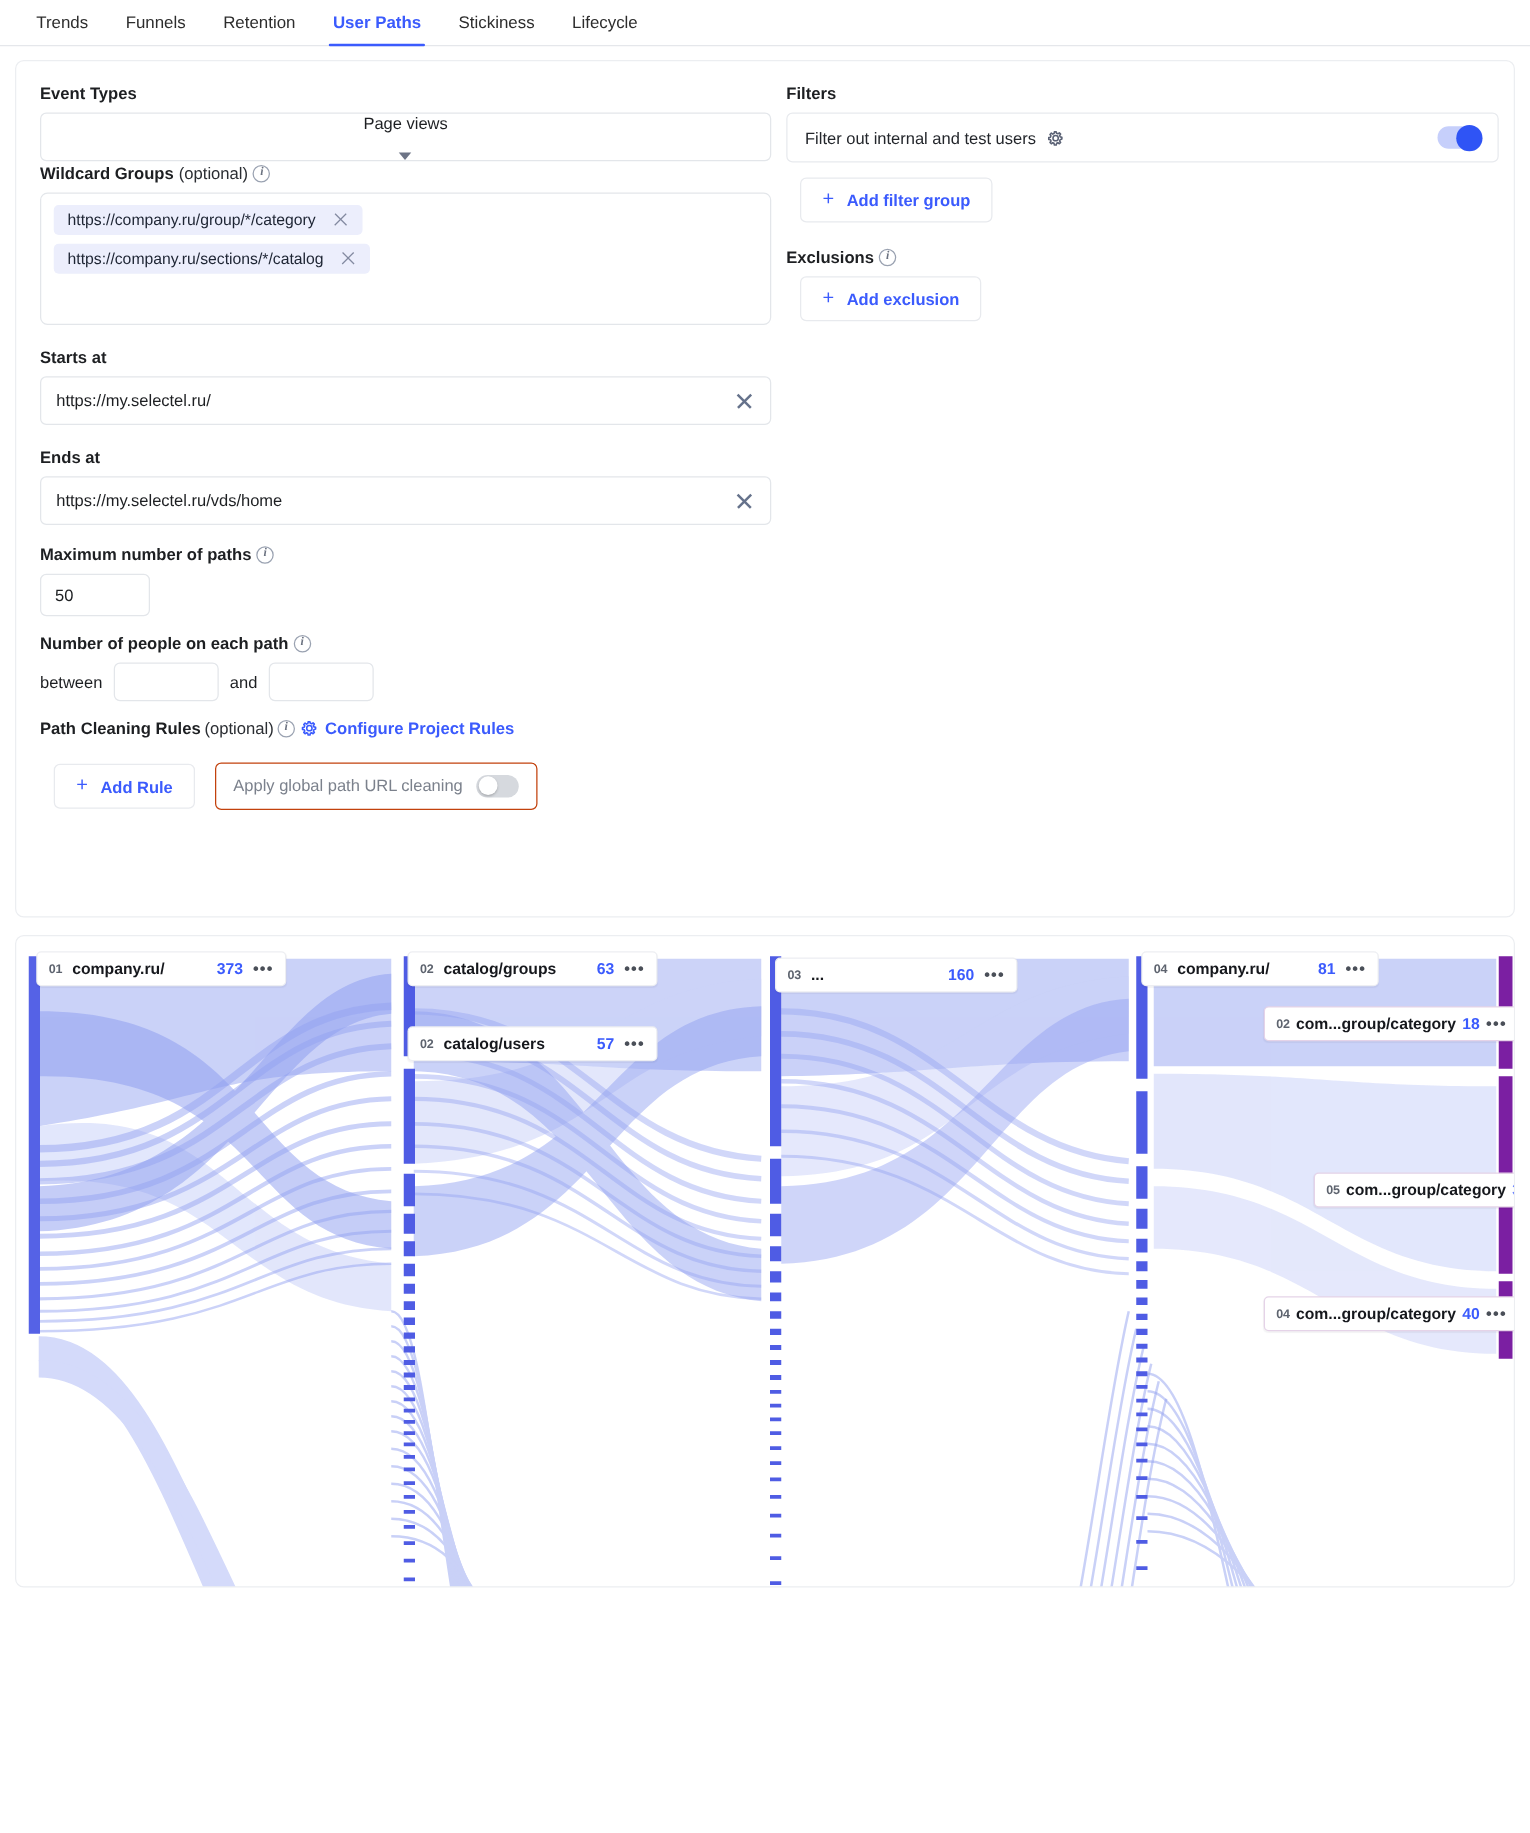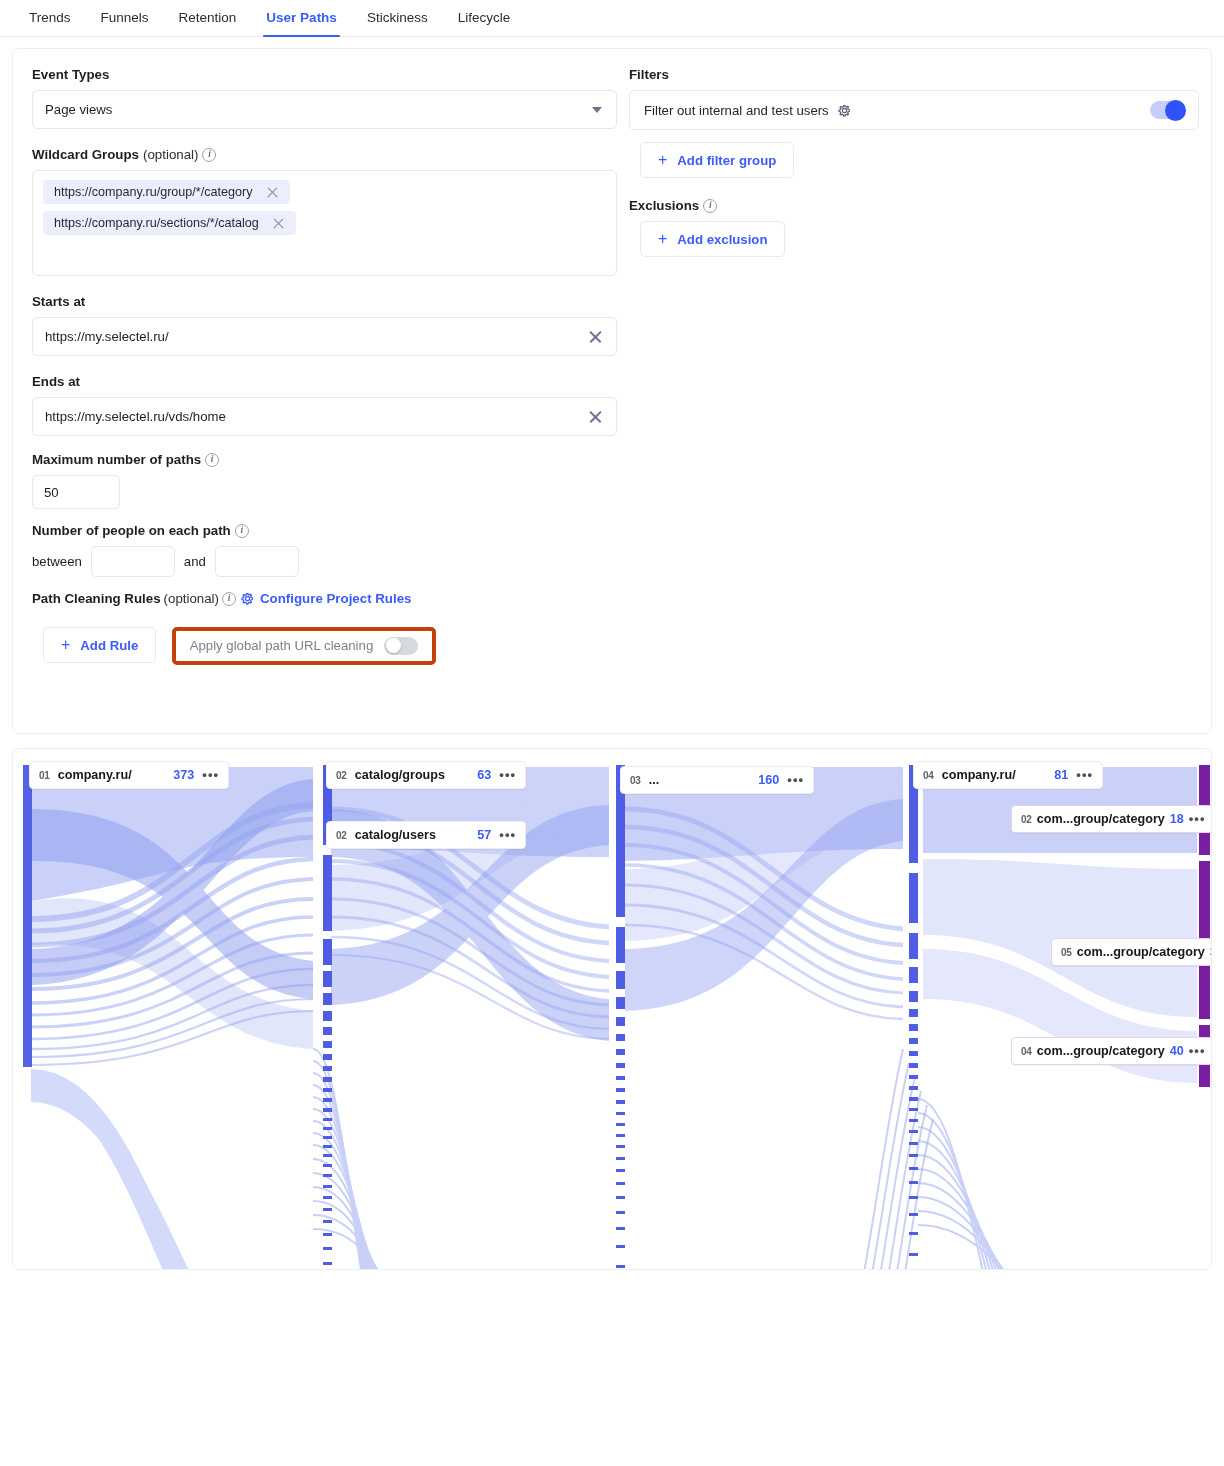--- a/index.html
+++ b/index.html
@@ -72,21 +72,21 @@
   .xbtn::before { transform: rotate(45deg); }
   .xbtn::after  { transform: rotate(-45deg); }
 
   
   .wcbox {
     width: 100%; border: 1px solid #e3e6ea; border-radius: 6px;
     padding: 9px 10px; display: flex; flex-direction: column;
     align-items: flex-start; gap: 7px; min-height: 106px;
   }
   .chip {
-    display: inline-flex; align-items: flex-end; gap: 13px;
+    display: inline-flex; align-items: flex-start; gap: 13px;
     background: #eceefc; border-radius: 4px; padding: 5px 11px;
     font-size: 12.6px; color: #1d2433; white-space: nowrap;
   }
   .chip .cx { width: 13px; height: 13px; position: relative; cursor: pointer; opacity:.6;}
   .chip .cx::before, .chip .cx::after {
     content:""; position:absolute; left:0; top:6px; width:13px; height:1.4px; background:#3c4663;
   }
   .chip .cx::before { transform: rotate(45deg); }
   .chip .cx::after  { transform: rotate(-45deg); }
 
@@ -103,21 +103,21 @@
 
   .btn-ghost {
     display: inline-flex; align-items: center; gap: 10px;
     height: 36px; padding: 0 17px; border: 1px solid #e8eaee; border-radius: 5px;
     background: #fff; color: #3b5bfd; font-size: 13.2px; font-weight: 600; cursor: pointer;
   }
   .btn-ghost .plus { font-size: 16px; font-weight: 400; line-height: 1; color:#3b5bfd; }
 
   .toggle-box {
     display: inline-flex; align-items: center; gap: 11px;
-    height: 38px; padding: 0 14px; border: 4px solid #c2410c; border-radius: 5px;
+    height: 38px; padding: 0 14px; border: 1px solid #c2410c; border-radius: 5px;
     background: #fff; font-size: 13.2px; color: #7b818c;
   }
   .sw { width: 34px; height: 18px; border-radius: 10px; background: #d6d9de; position: relative; flex:0 0 auto;}
   .sw::after { content:""; position:absolute; top:1.5px; left:2px; width:15px; height:15px;
                border-radius:50%; background:#fff; box-shadow: 0 1px 2px rgba(0,0,0,.22); }
   .sw.on { background: #c6cffb; }
   .sw.on::after { left: auto; right: -2px; width: 21px; height: 21px; top:-1.5px; background: #2f54f5; box-shadow: none; }
 
   .filterrow {
     width: 100%; height: 40px; border: 1px solid #e8eaee; border-radius: 5px;
@@ -162,21 +162,21 @@
     <div class="tab"><span>Lifecycle</span></div>
   </div>
 
   <div class="card">
 
     <div class="col-left">
 
       <div class="lbl">
         <span>Event Types</span>
       </div>
-      <div class="field" style="margin-bottom:18px;">
+      <div class="field" style="margin-bottom:2px;flex-direction:column;">
         <span class="val">Page views</span>
         <span class="caret"></span>
       </div>
 
       <div class="lbl">
         <span>Wildcard Groups</span>
         <span class="opt">(optional)</span>
         <span class="i-icon">i</span>
       </div>
       <div class="wcbox" style="margin-bottom:18px;">

